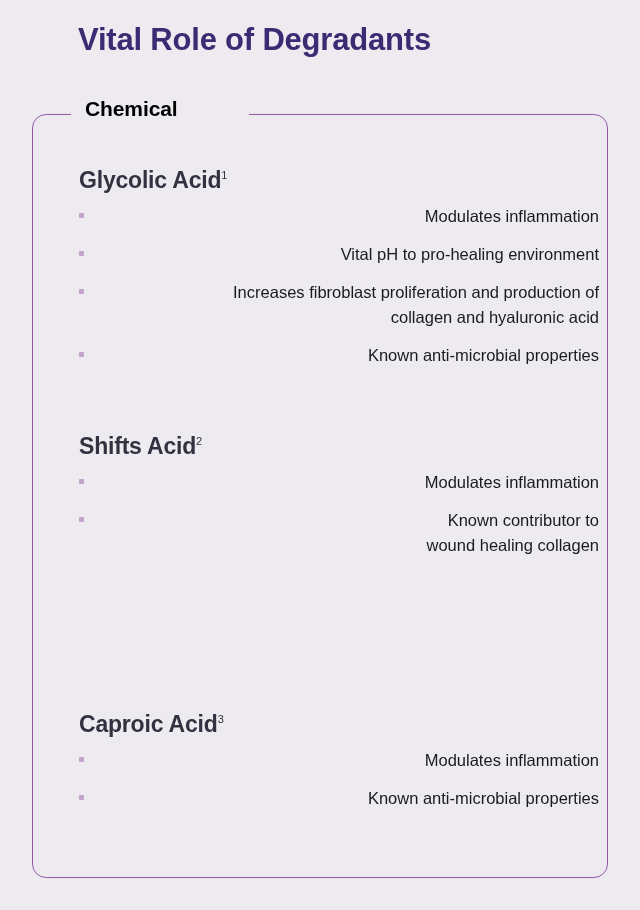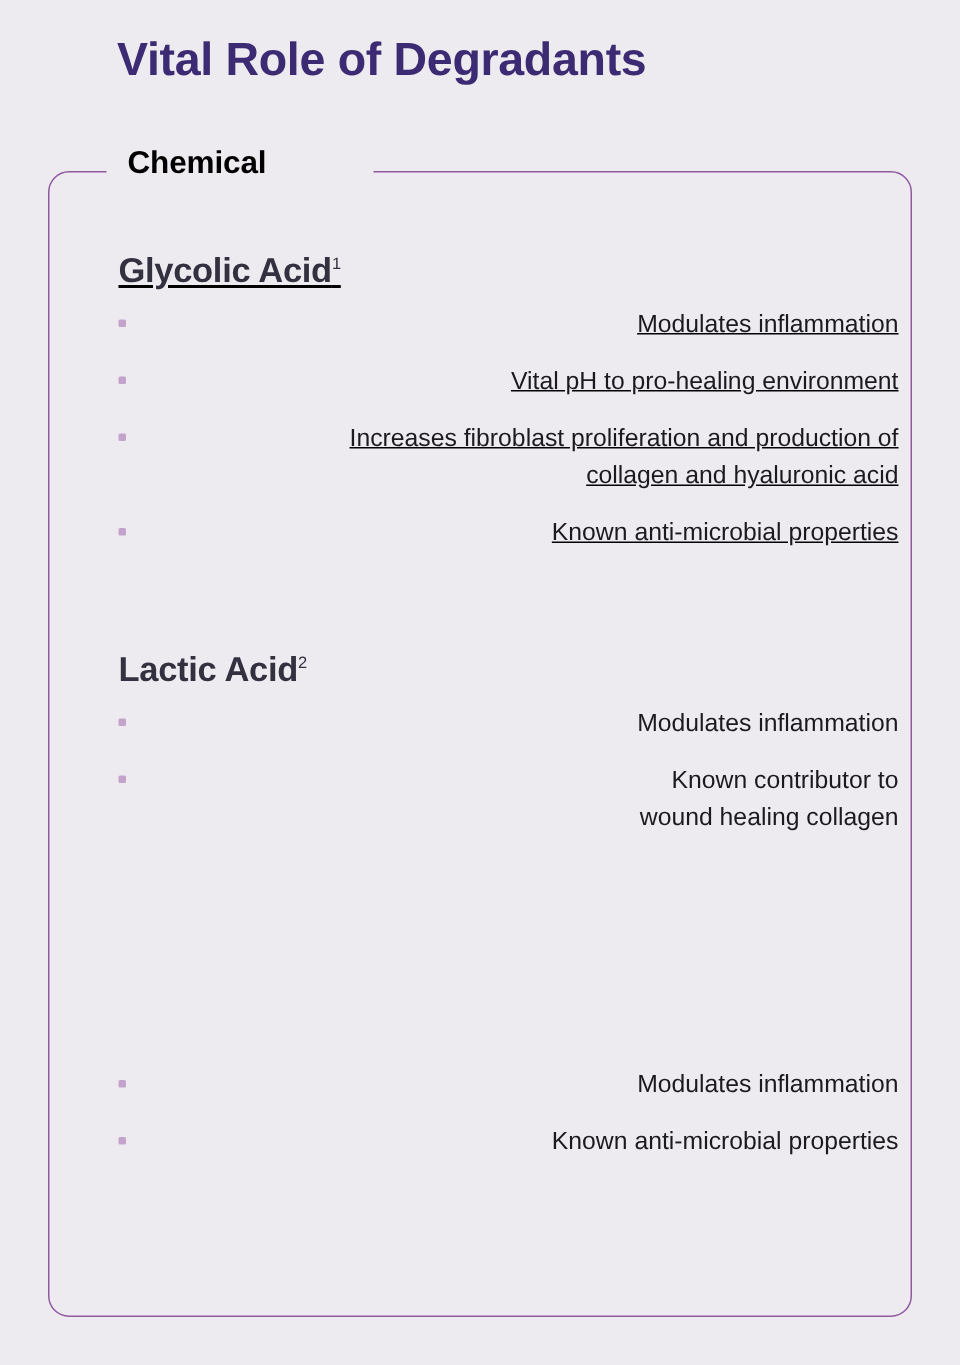--- a/index.html
+++ b/index.html
@@ -139,21 +139,21 @@
 <div class="slide">
 
   <div class="slide-title">Vital Role of Degradants</div>
 
   <div class="panel">
     <div class="legend-gap"></div>
     <div class="legend">Chemical</div>
 
     <div class="panel-body">
 
-      <div class="section" style="top:52px;text-decoration:underline;">
+      <div class="section" style="top:52px;">
         <div class="section-heading">
           <span>Glycolic Acid</span><sup>1</sup>
         </div>
         <ul class="bullets">
           <li>
             <span class="dot"></span>
             <span class="bullet-text">Modulates inflammation</span>
           </li>
           <li>
             <span class="dot"></span>
@@ -166,36 +166,39 @@
           </li>
           <li>
             <span class="dot"></span>
             <span class="bullet-text">Known anti-microbial properties</span>
           </li>
         </ul>
       </div>
 
       <div class="section" style="top:318px;">
         <div class="section-heading">
-          <span>Lactic Acid</span><sup>2</sup>
+          <span>Shifts Acid</span><sup>2</sup>
         </div>
         <ul class="bullets">
           <li>
             <span class="dot"></span>
             <span class="bullet-text">Modulates inflammation</span>
           </li>
           <li>
             <span class="dot"></span>
             <span class="bullet-text">Known contributor to
 wound healing collagen</span>
           </li>
         </ul>
       </div>
 
       <div class="section" style="top:596px;">
+        <div class="section-heading">
+          <span>Caproic Acid</span><sup>3</sup>
+        </div>
         <ul class="bullets">
           <li>
             <span class="dot"></span>
             <span class="bullet-text">Modulates inflammation</span>
           </li>
           <li>
             <span class="dot"></span>
             <span class="bullet-text">Known anti-microbial properties</span>
           </li>
         </ul>

